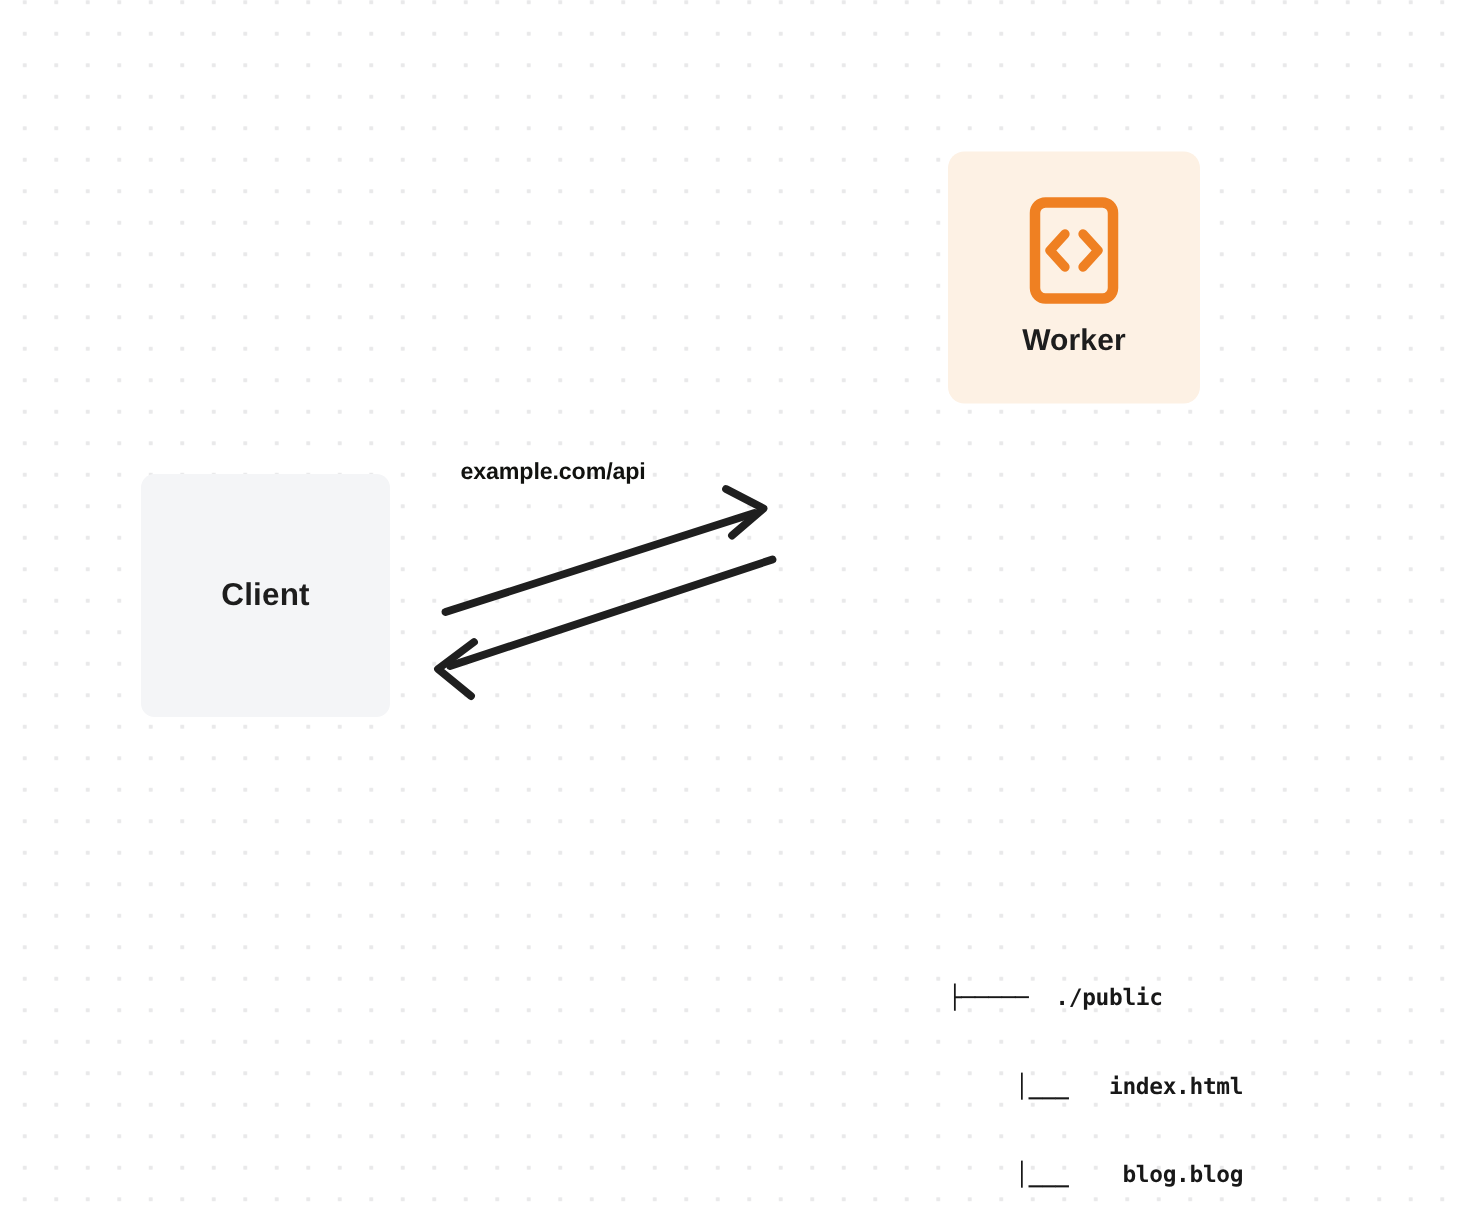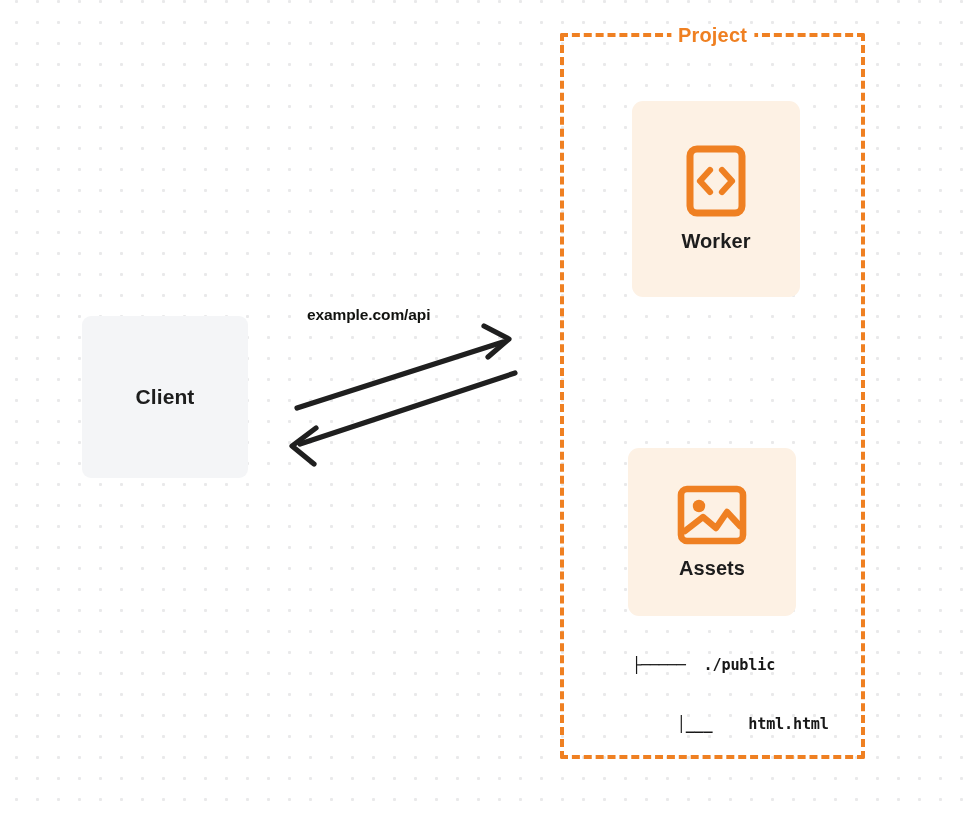--- a/index.html
+++ b/index.html
@@ -20,21 +20,21 @@
     height: 818px;
     background-color: #ffffff;
     background-image: radial-gradient(circle, #e9e9ea 1.35px, rgba(255,255,255,0) 1.6px);
     background-size: 21px 21px;
     background-position: 6px 12px;
   }
 
   
   .client-node {
     position: absolute;
-    left: 82px;
+    left: 94px;
     top: 316px;
     width: 166px;
     height: 162px;
     background: #f4f5f7;
     border-radius: 9px;
     display: flex;
     align-items: center;
     justify-content: center;
   }
   .client-label {
@@ -96,21 +96,21 @@
     border-radius: 11px;
     display: flex;
     flex-direction: column;
     align-items: center;
     justify-content: center;
   }
   .service-card.worker {
     left: 632px;
     top: 101px;
     width: 168px;
-    height: 196px;
+    height: 168px;
   }
   .service-card.assets {
     left: 628px;
     top: 448px;
     width: 168px;
     height: 168px;
   }
   .service-icon {
     display: block;
     margin-bottom: 13px;
@@ -160,41 +160,31 @@
       <line x1="37" y1="138" x2="243" y2="72" stroke="#1f1f1f" stroke-width="5.2" stroke-linecap="round"></line>
       <polyline points="224,56 249,69 228,87" fill="none" stroke="#1f1f1f" stroke-width="5.2" stroke-linecap="round" stroke-linejoin="round"></polyline>
     </g>
 
     <g>
       <line x1="255" y1="103" x2="40" y2="174" stroke="#1f1f1f" stroke-width="5.2" stroke-linecap="round"></line>
       <polyline points="56,158 32,176 54,194" fill="none" stroke="#1f1f1f" stroke-width="5.2" stroke-linecap="round" stroke-linejoin="round"></polyline>
     </g>
   </svg>
 
-  <div class="project-group">
-    <div class="project-title">Project</div>
-  </div>
 
   <div class="service-card worker">
     <svg class="service-icon" width="60" height="72" viewBox="0 0 60 72">
       <rect x="4" y="4" width="52" height="64" rx="7" ry="7" fill="none" stroke="#ef8022" stroke-width="7"></rect>
       <polyline points="24,25 14,36 24,47" fill="none" stroke="#ef8022" stroke-width="6.2" stroke-linecap="round" stroke-linejoin="round"></polyline>
       <polyline points="36,25 46,36 36,47" fill="none" stroke="#ef8022" stroke-width="6.2" stroke-linecap="round" stroke-linejoin="round"></polyline>
     </svg>
     <span class="service-label">Worker</span>
   </div>
 
-  <div class="service-card assets">
-    <svg class="service-icon" width="70" height="62" viewBox="0 0 70 62">
-      <rect x="4" y="5" width="62" height="52" rx="6" ry="6" fill="none" stroke="#ef8022" stroke-width="6.6"></rect>
-      <circle cx="22" cy="22" r="6.2" fill="#ef8022"></circle>
-      <polyline points="8,47 26,33 39,44 50,28 63,42" fill="none" stroke="#ef8022" stroke-width="6.4" stroke-linecap="round" stroke-linejoin="round"></polyline>
-    </svg>
-    <span class="service-label">Assets</span>
-  </div>
 
   <div class="file-tree">
     <span class="tree-row">├─────  ./public</span>
-    <span class="tree-row">     │___    html.html</span>
+    <span class="tree-row">     │___   index.html</span>
+    <span class="tree-row">     │___    blog.blog</span>
     
   </div>
 
 </div>
 
 </body></html>

